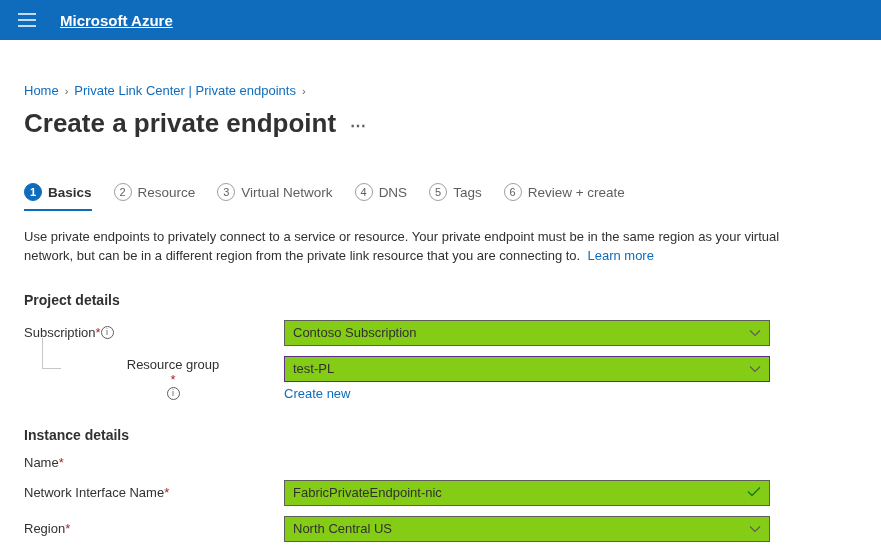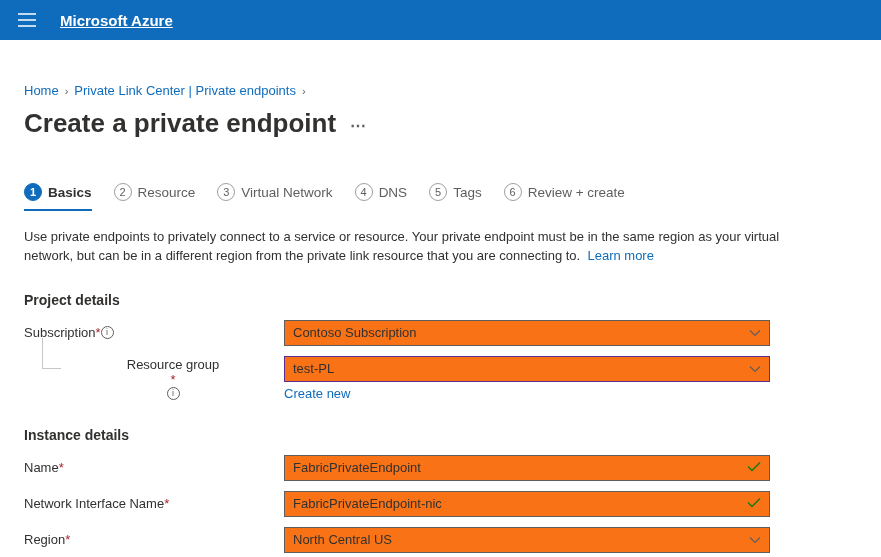--- a/index.html
+++ b/index.html
@@ -130,21 +130,21 @@
     flex: 0 0 486px;
   }
   .dropdown, .textinput {
     width: 100%;
     height: 26px;
     border: 1px solid #605e5c;
     padding: 0 28px 0 8px;
     font-size: 13px;
     font-family: inherit;
     color: #323130;
-    background: #f97316;
+    background: #84cc16;
     position: relative;
     display: flex;
     align-items: center;
     cursor: pointer;
   }
   .dropdown.highlight { border-color: #5c2d91; }
   .textinput { cursor: text; }
   .dd-chevron {
     position: absolute; right: 8px; top: 50%; transform: translateY(-50%);
     pointer-events: none;
@@ -255,30 +255,20 @@
     </div>
   </div>
 
   <div class="section-title">Instance details</div>
 
   <div class="form-row">
     <div class="form-label">
       <span>Name</span>
       <span class="req">*</span>
     </div>
-    <div class="control">
-      <div class="textinput">
-        <span>FabricPrivateEndpoint</span>
-        <span class="valid-check">
-          <svg width="14" height="11" viewBox="0 0 14 11">
-              <path d="M1 5l4 4 8-8" stroke="#107c10" stroke-width="1.4" fill="none"></path>
-            </svg>
-        </span>
-      </div>
-    </div>
   </div>
 
   <div class="form-row">
     <div class="form-label">
       <span>Network Interface Name</span>
       <span class="req">*</span>
     </div>
     <div class="control">
       <div class="textinput">
         <span>FabricPrivateEndpoint-nic</span>

